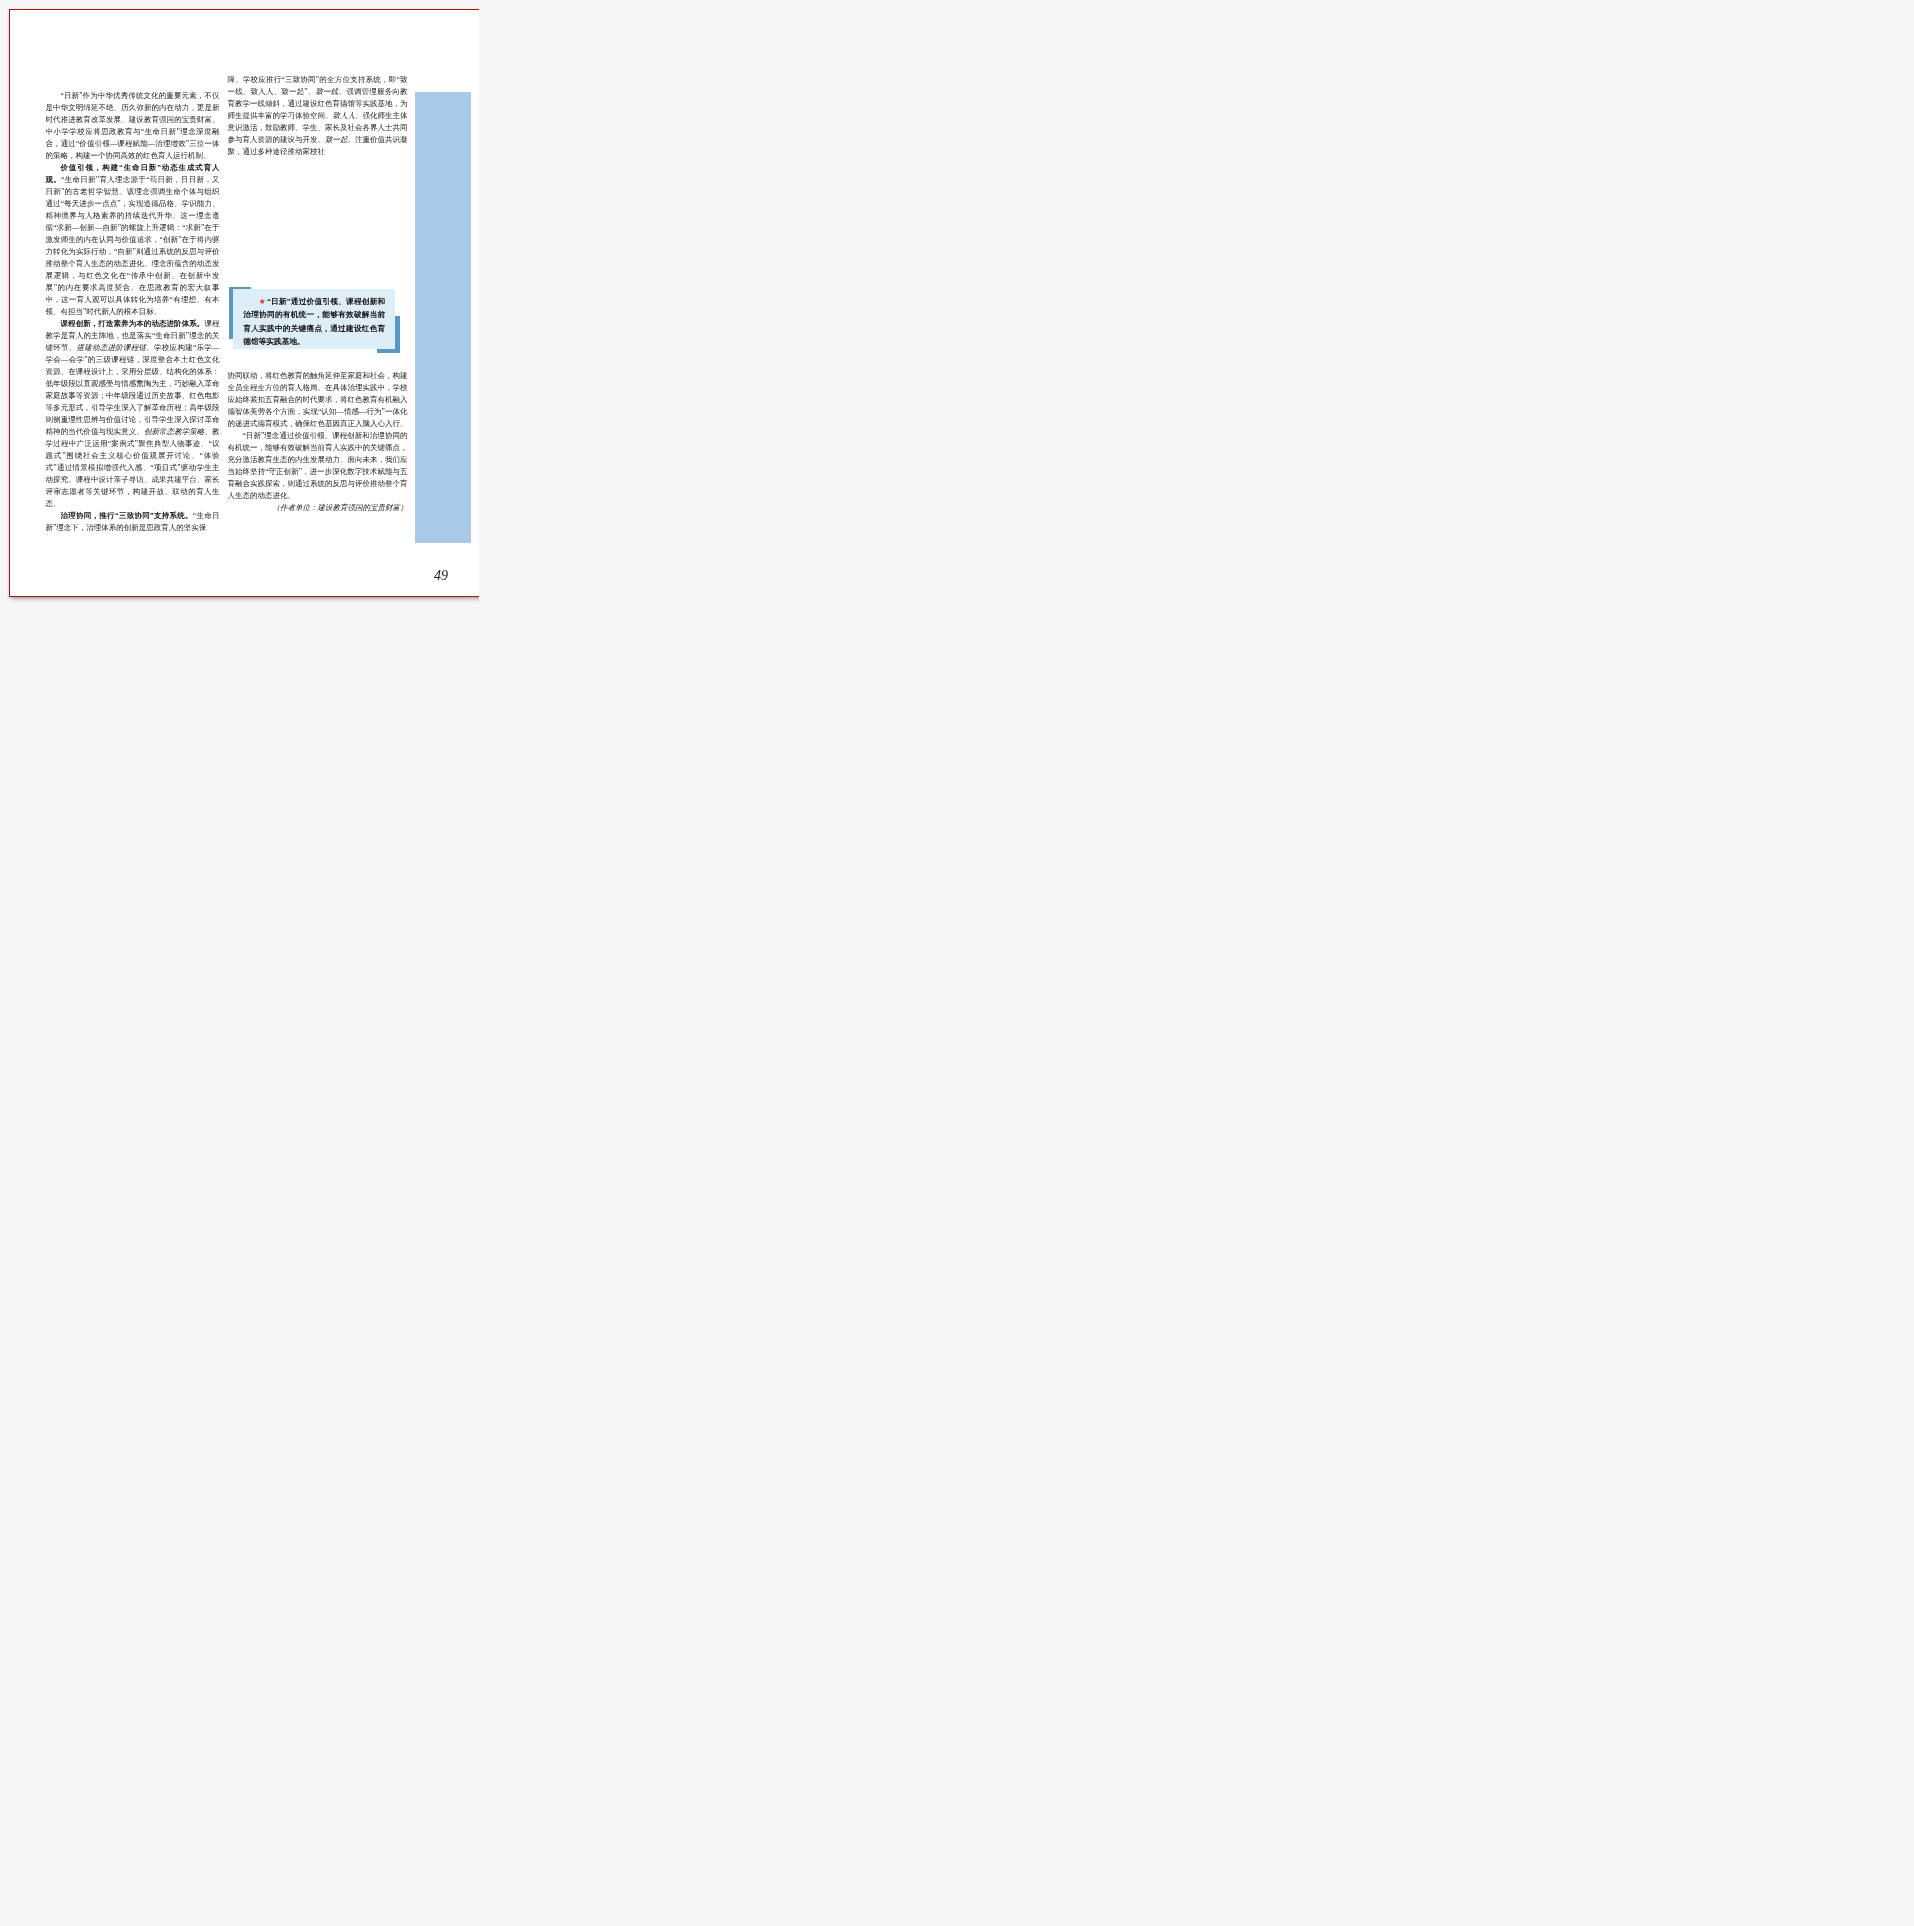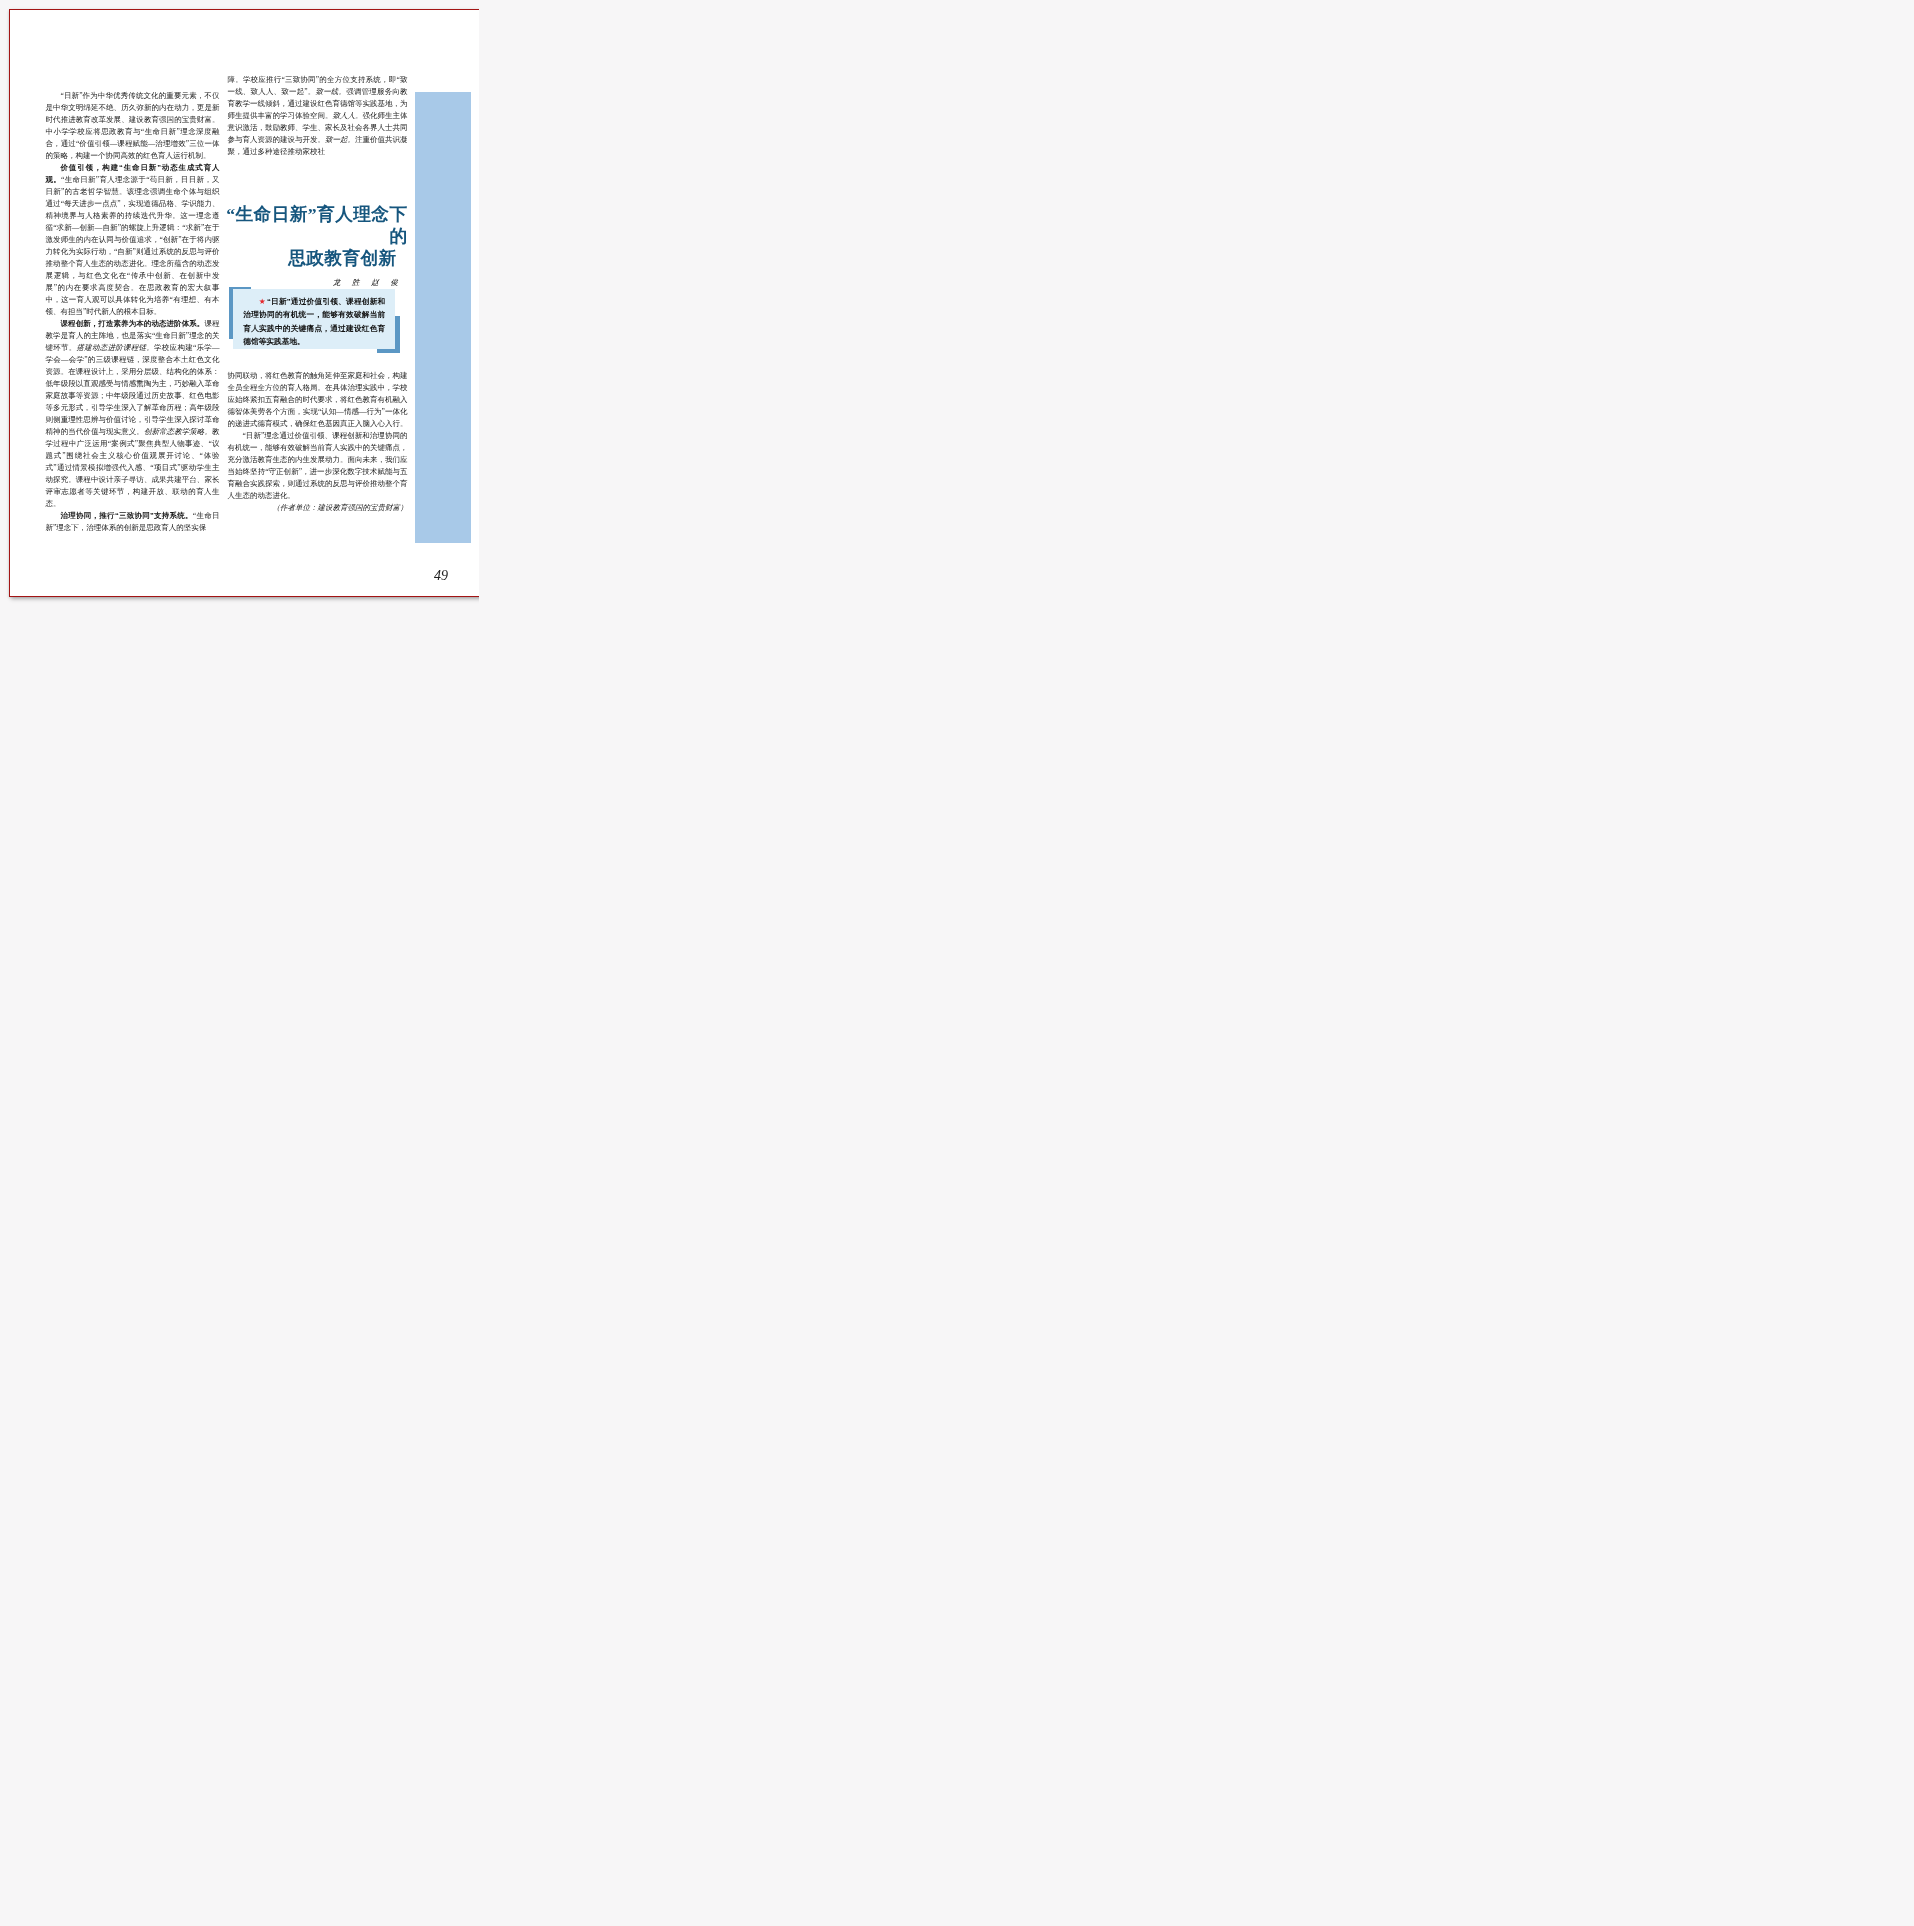--- a/index.html
+++ b/index.html
@@ -130,27 +130,20 @@
     <p class="body indent"><span>“日新”作为中华优秀传统文化的重要元素，不仅是中华文明绵延不绝、历久弥新的内在动力，更是新时代推进教育改革发展、建设教育强国的宝贵财富。中小学学校应将思政教育与“生命日新”理念深度融合，通过“价值引领—课程赋能—治理增效”三位一体的策略，构建一个协同高效的红色育人运行机制。</span></p>
     <p class="body indent"><span class="lead">价值引领，构建“生命日新”动态生成式育人观。</span><span>“生命日新”育人理念源于“苟日新，日日新，又日新”的古老哲学智慧。该理念强调生命个体与组织通过“每天进步一点点”，实现道德品格、学识能力、精神境界与人格素养的持续迭代升华。这一理念遵循“求新—创新—自新”的螺旋上升逻辑：“求新”在于激发师生的内在认同与价值追求，“创新”在于将内驱力转化为实际行动，“自新”则通过系统的反思与评价推动整个育人生态的动态进化。理念所蕴含的动态发展逻辑，与红色文化在“传承中创新、在创新中发展”的内在要求高度契合。在思政教育的宏大叙事中，这一育人观可以具体转化为培养“有理想、有本领、有担当”时代新人的根本目标。</span></p>
     <p class="body indent"><span class="lead">课程创新，打造素养为本的动态进阶体系。</span><span>课程教学是育人的主阵地，也是落实“生命日新”理念的关键环节。</span><span class="kai">搭建动态进阶课程链。</span><span>学校应构建“乐学—学会—会学”的三级课程链，深度整合本土红色文化资源。在课程设计上，采用分层级、结构化的体系：低年级段以直观感受与情感熏陶为主，巧妙融入革命家庭故事等资源；中年级段通过历史故事、红色电影等多元形式，引导学生深入了解革命历程；高年级段则侧重理性思辨与价值讨论，引导学生深入探讨革命精神的当代价值与现实意义。</span><span class="kai">创新常态教学策略。</span><span>教学过程中广泛运用“案例式”聚焦典型人物事迹、“议题式”围绕社会主义核心价值观展开讨论、“体验式”通过情景模拟增强代入感、“项目式”驱动学生主动探究。课程中设计亲子寻访、成果共建平台、家长评审志愿者等关键环节，构建开放、联动的育人生态。</span></p>
     <p class="body indent"><span class="lead">治理协同，推行“三致协同”支持系统。</span><span>“生命日新”理念下，治理体系的创新是思政育人的坚实保</span></p>
   </div>
 
   <div class="col right-top">
     <p class="body"><span>障。学校应推行“三致协同”的全方位支持系统，即“致一线、致人人、致一起”。</span><span class="kai">致一线。</span><span>强调管理服务向教育教学一线倾斜，通过建设红色育德馆等实践基地，为师生提供丰富的学习体验空间。</span><span class="kai">致人人。</span><span>强化师生主体意识激活，鼓励教师、学生、家长及社会各界人士共同参与育人资源的建设与开发。</span><span class="kai">致一起。</span><span>注重价值共识凝聚，通过多种途径推动家校社</span></p>
   </div>
 
-  <div class="title-block">
-    <h1>
-        <span class="title-line t1">“生命日新”育人理念下的</span>
-        <span class="title-line t2">思政教育创新</span>
-      </h1>
-    <div class="authors">龙　胜　赵　俊</div>
-  </div>
 
   <div class="quote-wrap">
     <div class="quote-tab tab-tl"></div>
     <div class="quote-tab tab-br"></div>
     <div class="quote-box">
       <p class="quote-text"><span class="star">★</span><span>“日新”通过价值引领、课程创新和治理协同的有机统一，能够有效破解当前育人实践中的关键痛点，通过建设红色育德馆等实践基地。</span></p>
     </div>
   </div>
 
   <div class="col right-bottom">

